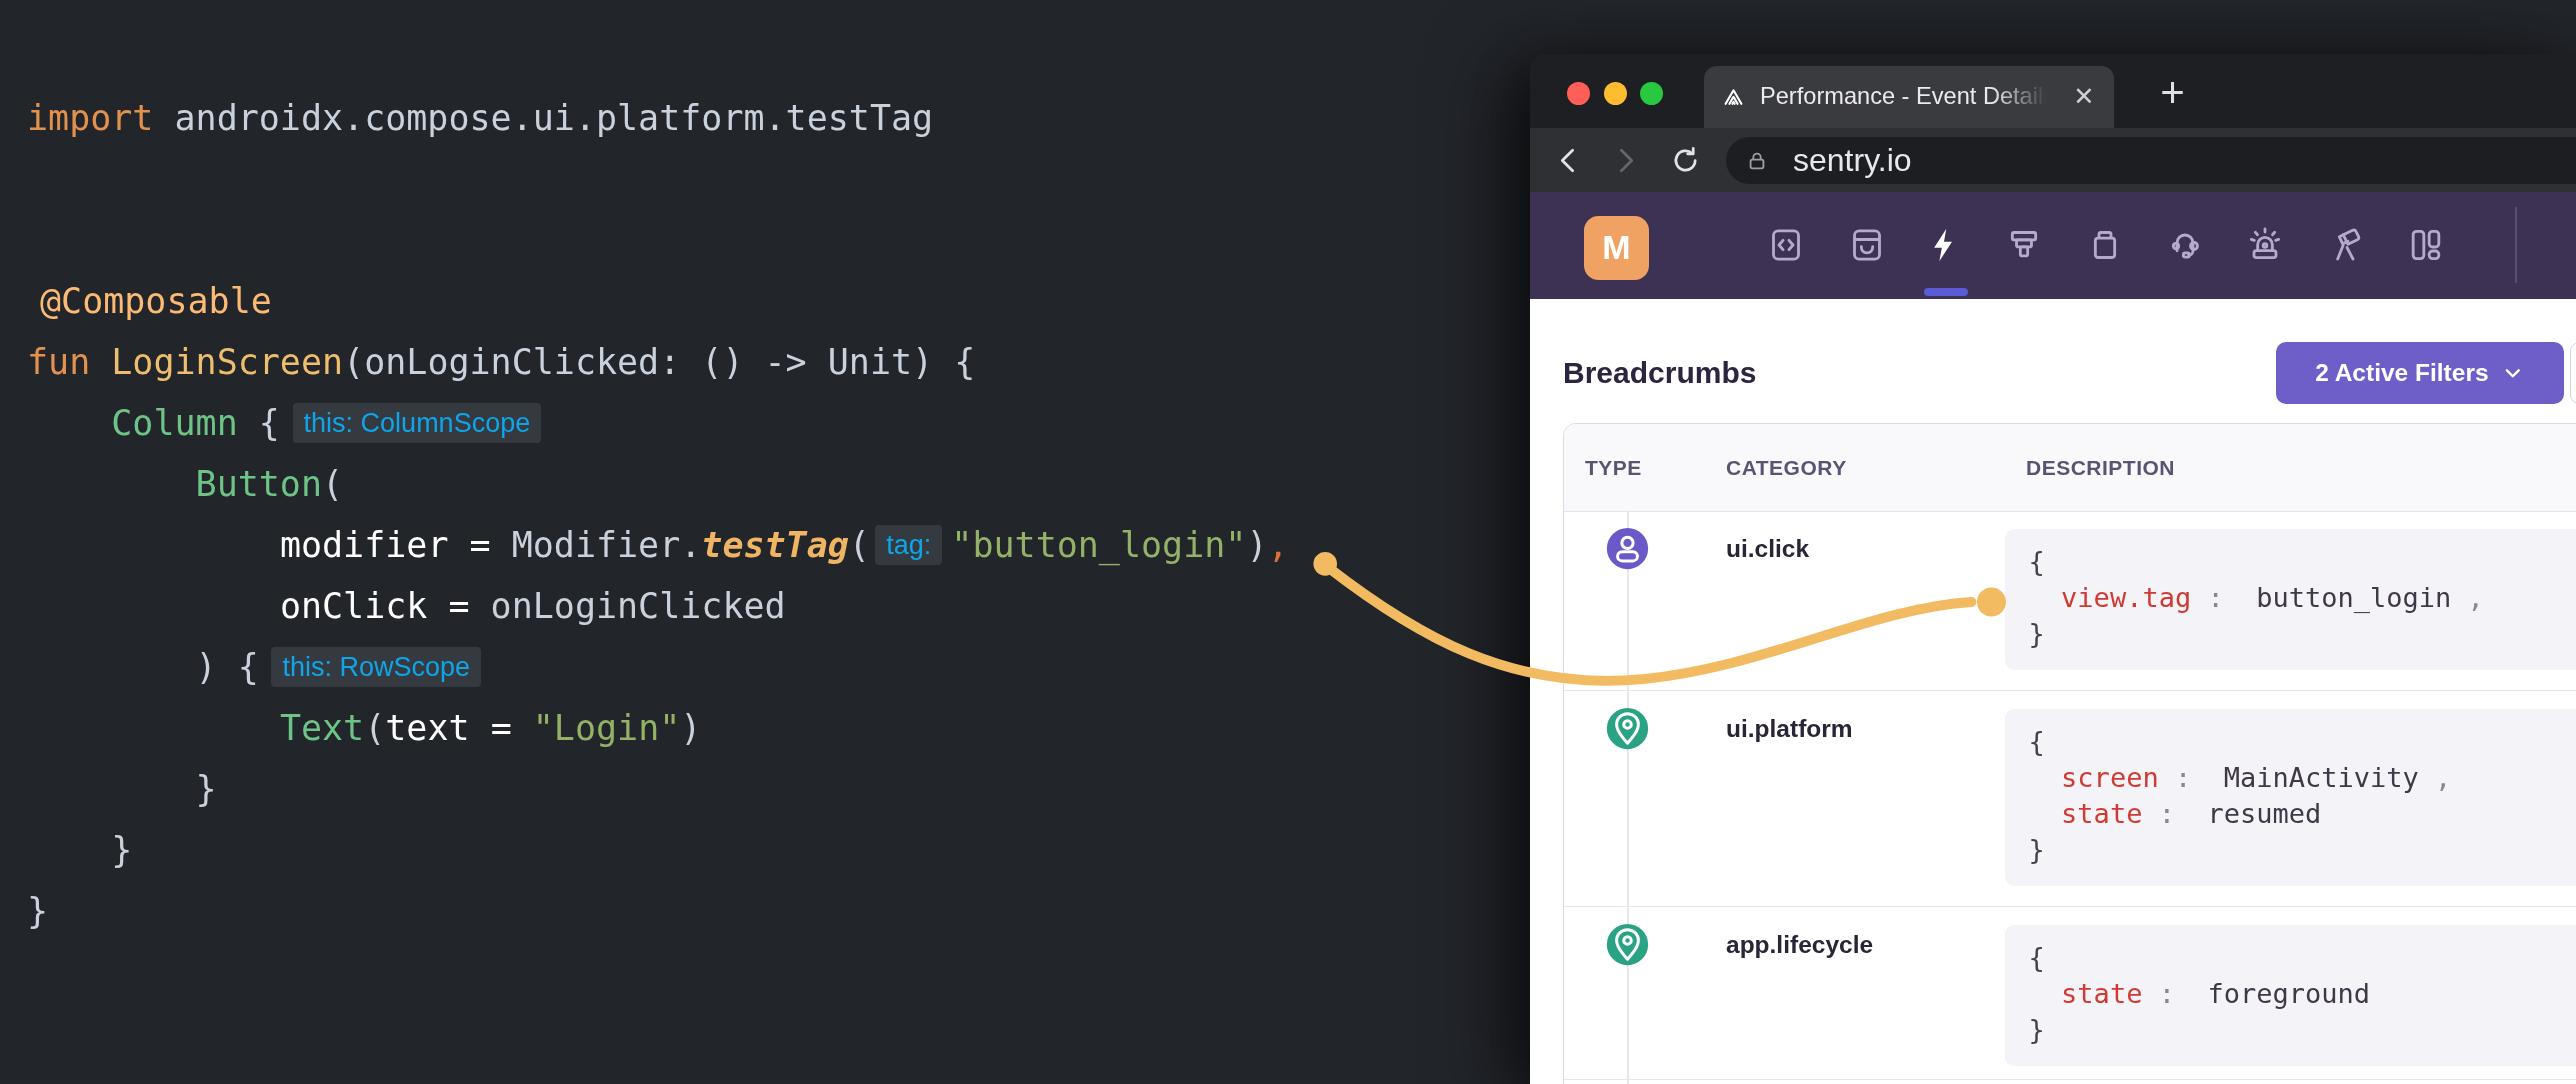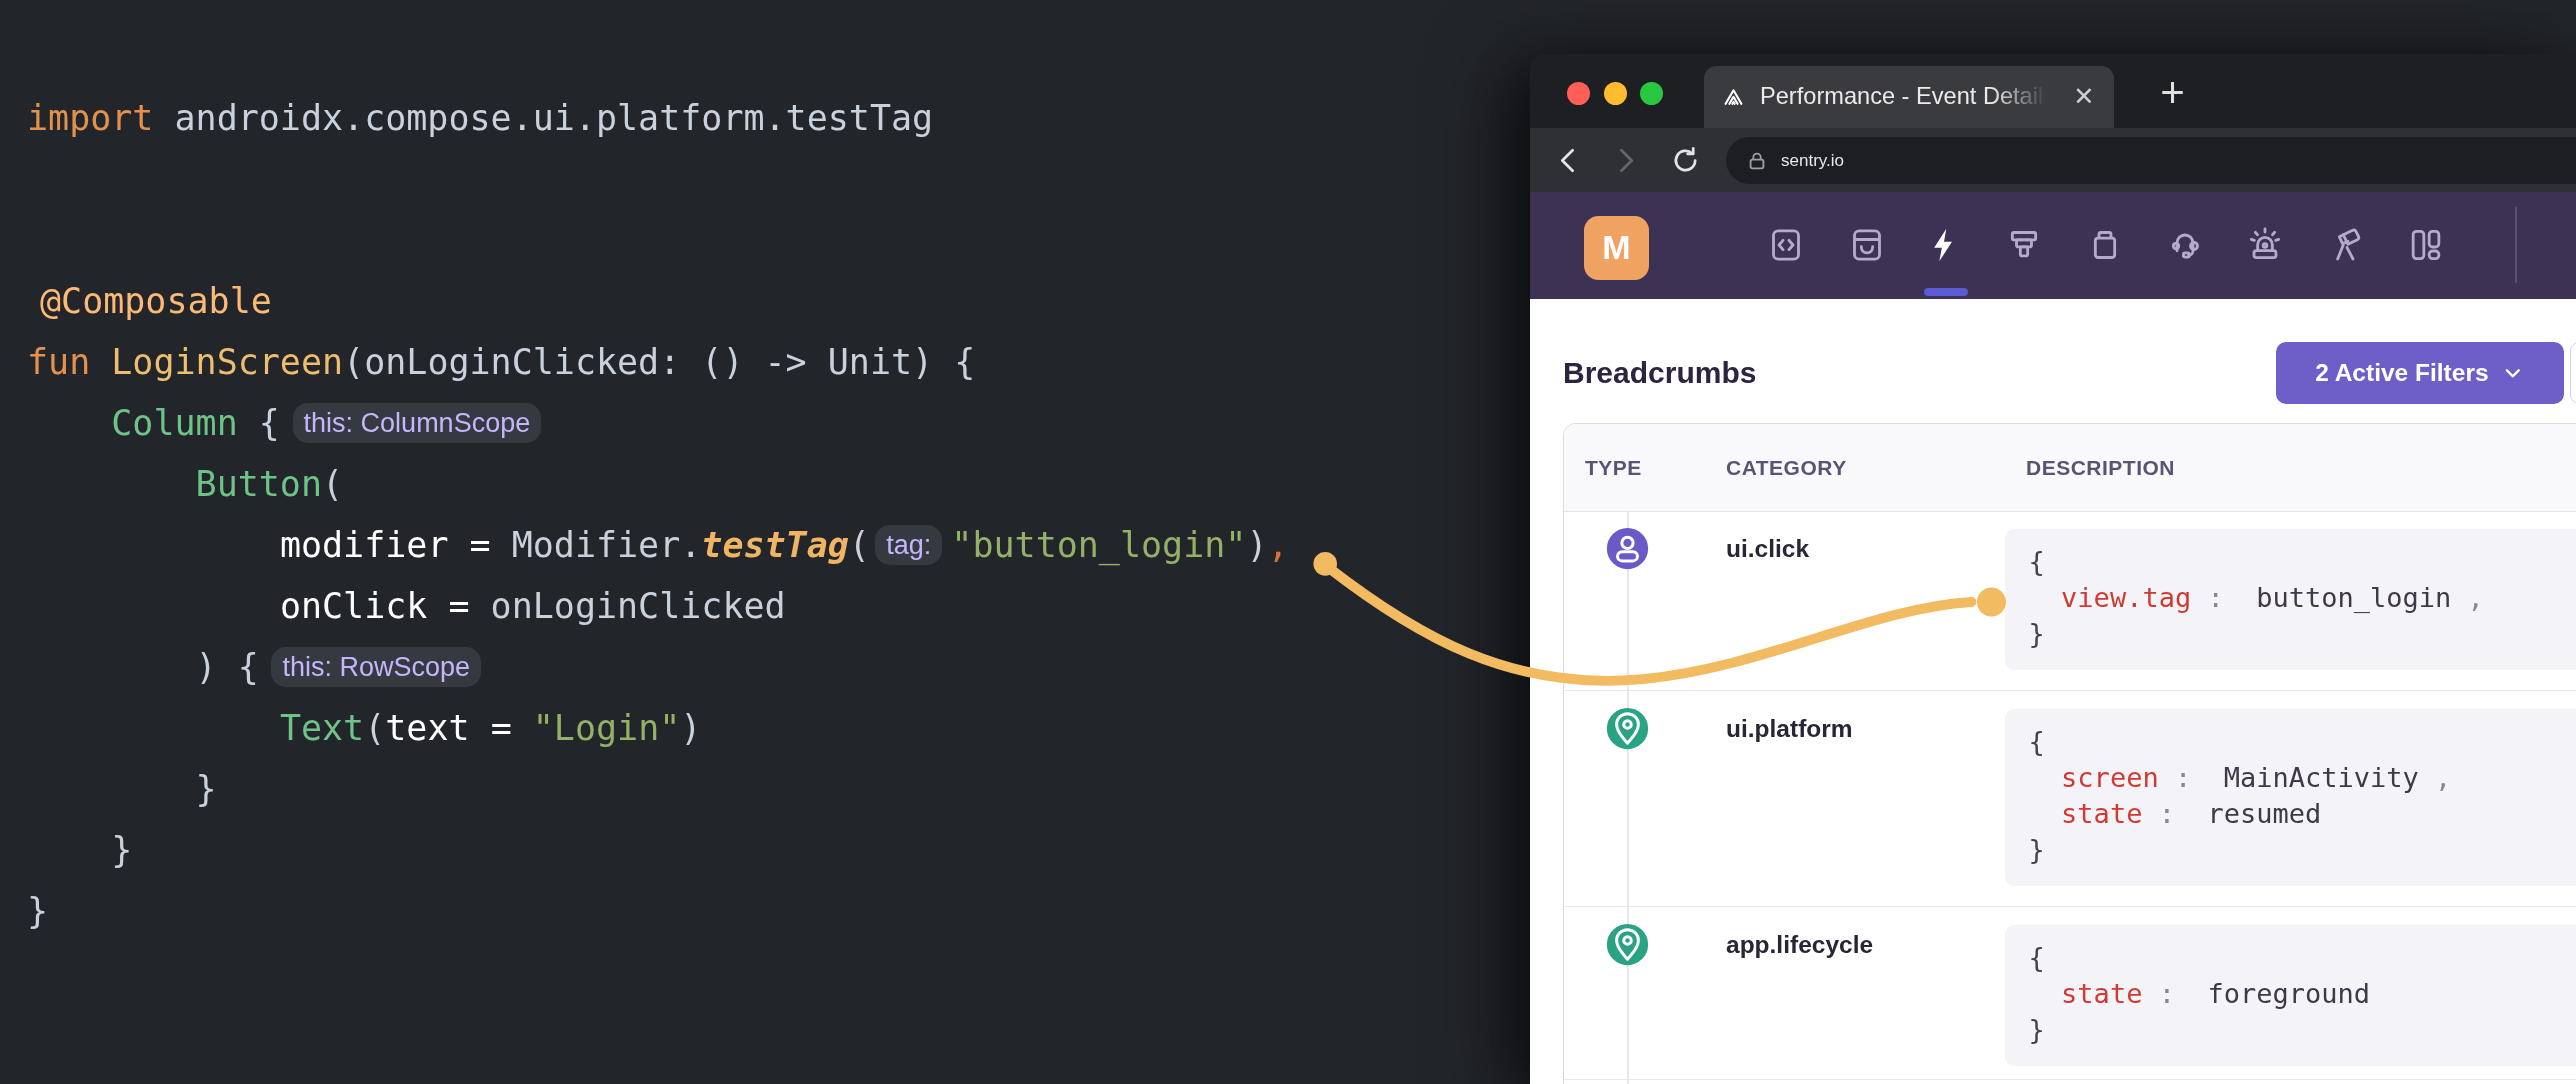--- a/index.html
+++ b/index.html
@@ -21,21 +21,21 @@
   .tok-ann{color:#fdba74;margin-left:13px;}
   .tok-fn{color:#eebd6e;}
   .tok-comp{color:#6ec487;}
   .tok-prop{color:#ffffff;}
   .tok-str{color:#93b167;}
   .tok-deco{color:#f0b564;font-style:italic;font-weight:bold;}
   .tok-comma{color:#dd6f35;}
   .hint-pill{
     display:inline-block;vertical-align:baseline;
     font-family:"Liberation Sans",sans-serif;font-size:27px;line-height:40px;
-    color:#c4b5fd;background:#353a41;border-radius:15px;padding:0 11px;
+    color:#0ea5e9;background:#353a41;border-radius:4px;padding:0 11px;
     margin-left:12.7px;position:relative;top:-2.7px;
   }
   .hint-pill.arg{margin-left:5.4px;margin-right:9px;}
 
   
   .window{
     position:absolute;left:1530px;top:54px;width:1046px;height:1030px;
     border-top-left-radius:16.3px;overflow:hidden;
     box-shadow:-27px 9px 73px rgba(0,0,0,.5), 0 18px 54px rgba(0,0,0,.45);
     display:flex;flex-direction:column;
@@ -67,21 +67,21 @@
   .toolbar{height:64px;background:#2e3034;position:relative;flex:none;}
   .nav-btn{position:absolute;top:12.7px;width:40px;height:40px;display:flex;align-items:center;justify-content:center;}
   .nav-back{left:18px;}
   .nav-fwd{left:75px;}
   .nav-reload{left:135px;}
   .urlfield{
     position:absolute;left:196px;right:-27px;top:9px;height:47px;border-radius:23.6px;
     background:#1d1e22;display:flex;align-items:center;
   }
   .url-lock{margin-left:20px;flex:none;}
-  .url-text{margin-left:13px;color:#e8e8ea;font-size:17px;}
+  .url-text{margin-left:25px;color:#e8e8ea;font-size:32px;}
   .sentry-nav{height:107px;background:#3d3154;position:relative;flex:none;}
   .avatar{
     position:absolute;left:54px;top:23.6px;width:65px;height:64px;border-radius:14.5px;
     background:#f0a263;color:#fff;font-size:34px;font-weight:bold;
     display:flex;align-items:center;justify-content:center;
   }
   .nav-icons{position:absolute;left:0;top:0;width:100%;height:107px;}
   .nav-item{position:absolute;top:33px;width:40px;height:40px;margin-left:-20px;}
   .nav-item svg{width:40px;height:40px;display:block;}
   .nav-underline{

